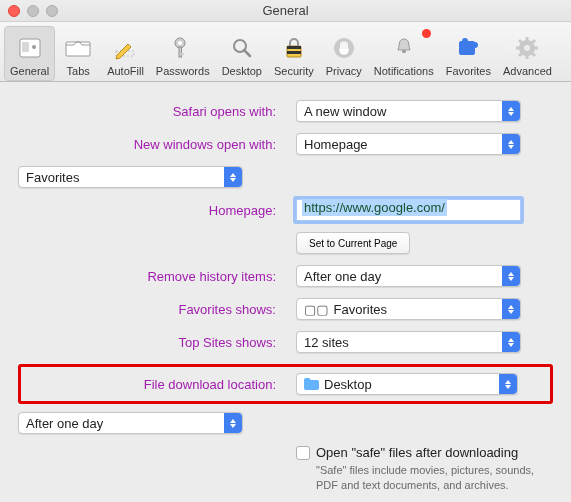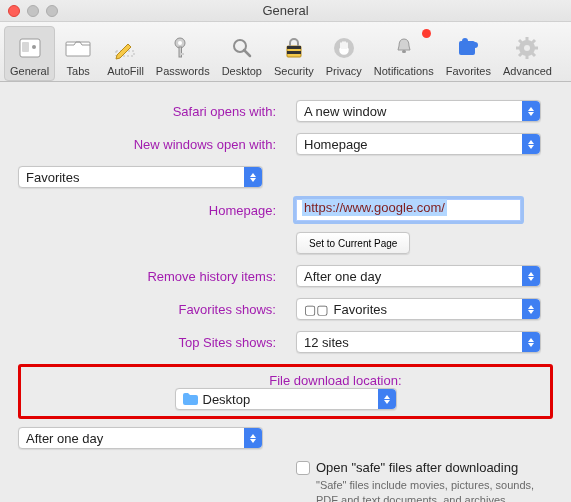--- a/index.html
+++ b/index.html
@@ -61,21 +61,21 @@
     margin-bottom: 11px;
   }
   .lab {
     width: 278px; text-align: right; padding-right: 20px;
     color: #a21caf;
   }
   .ctrl { flex: 1; display: flex; align-items: center; }
   .popup {
     position: relative;
     height: 22px;
-    width: 245px;
+    width: 225px;
     background: #fff;
     border: 1px solid #c6c6c6;
     border-radius: 4px;
     display: flex; align-items: center;
     padding: 0 20px 0 7px;
     font-size: 13px;
     box-shadow: 0 0.5px 1px rgba(0,0,0,0.08);
   }
   .popup .arrows {
     position: absolute; right: 0; top: 0; bottom: 0;
@@ -89,42 +89,42 @@
   .arr-down { width: 0; height: 0; border-left: 3px solid transparent; border-right: 3px solid transparent; border-top: 4px solid #fff; }
   .txtfield {
     height: 22px;
     width: 225px;
     border: 1px solid #aac9ff;
     box-shadow: 0 0 0 3px rgba(94,158,255,0.55);
     border-radius: 1px;
     padding: 0 5px;
     font-size: 13px;
     background: #fff;
-    color: #7f1d1d;
+    color: #14532d;
   }
   .txtfield .selected-text {
     background: #b3d7ff; padding: 1px 2px;
   }
   .pushbtn {
     height: 22px;
     padding: 0 12px;
     background: linear-gradient(#fff,#f1f1f1);
     border: 1px solid #c7c7c7;
     border-radius: 4px;
     font-size: 10px;
     box-shadow: 0 0.5px 1px rgba(0,0,0,0.1);
   }
   .gap-top { margin-top: 10px; }
   .highlight-box {
     border: 3px solid #e10000;
     border-radius: 3px;
     padding: 6px 3px 6px 3px;
     margin: 6px 0 8px 0;
   }
-  .highlight-box .row { margin-bottom: 0; flex-direction: column; }
+  .highlight-box .row { margin-bottom: 0; }
   .checkbox-row {
     display: flex; align-items: flex-start;
     margin-top: 4px;
   }
   .cb { width: 14px; height: 14px; border: 1px solid #b0b0b0; border-radius: 3px; background: #fff; margin-right: 6px; margin-top: 1px;}
   .cb-text { font-size: 13px; color: #222;}
   .cb-sub { font-size: 11px; color: #6a6a6a; margin-top: 3px; max-width: 225px; line-height: 1.35;}
   .folder-ico { width: 15px; height: 12px; margin-right: 5px; display:inline-block; }
   .book-ico { margin-right: 5px; font-size: 13px; color: #555;}
 </style>

